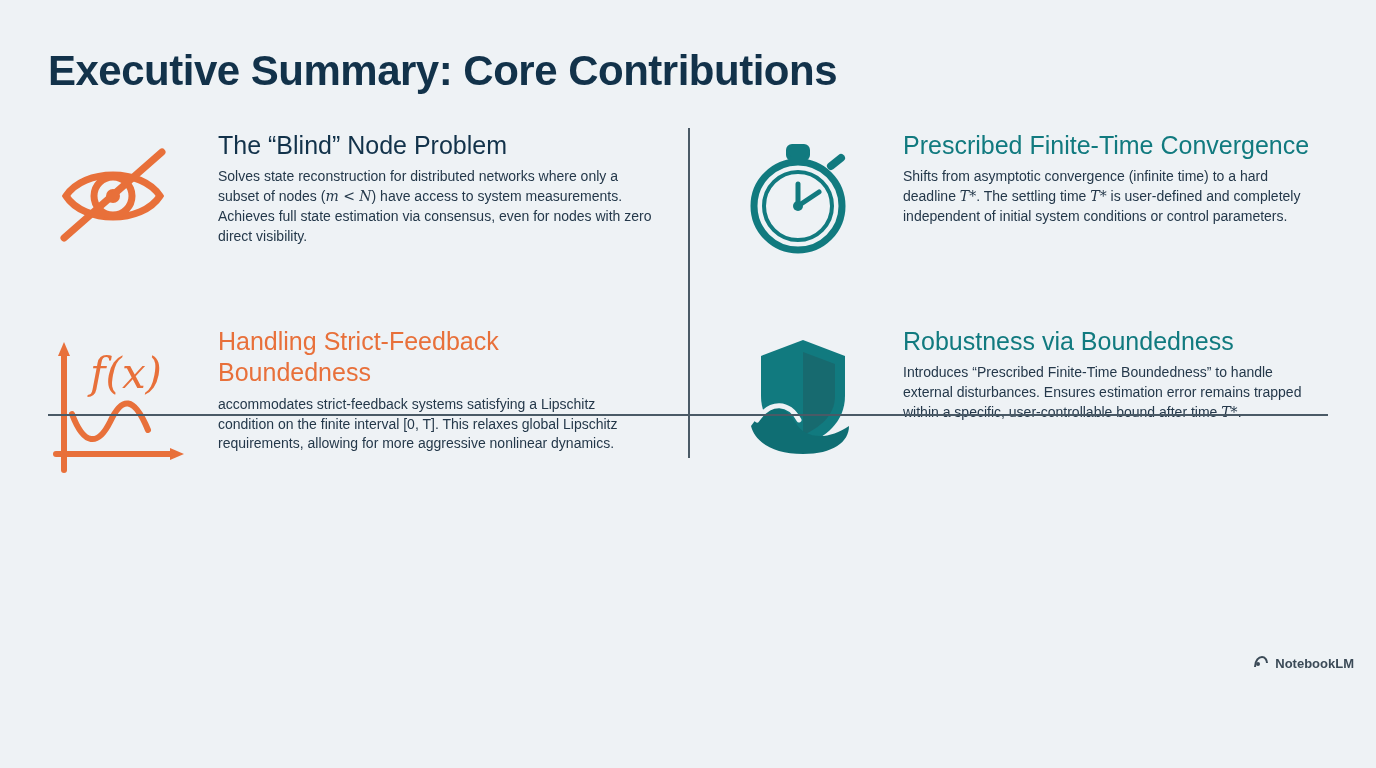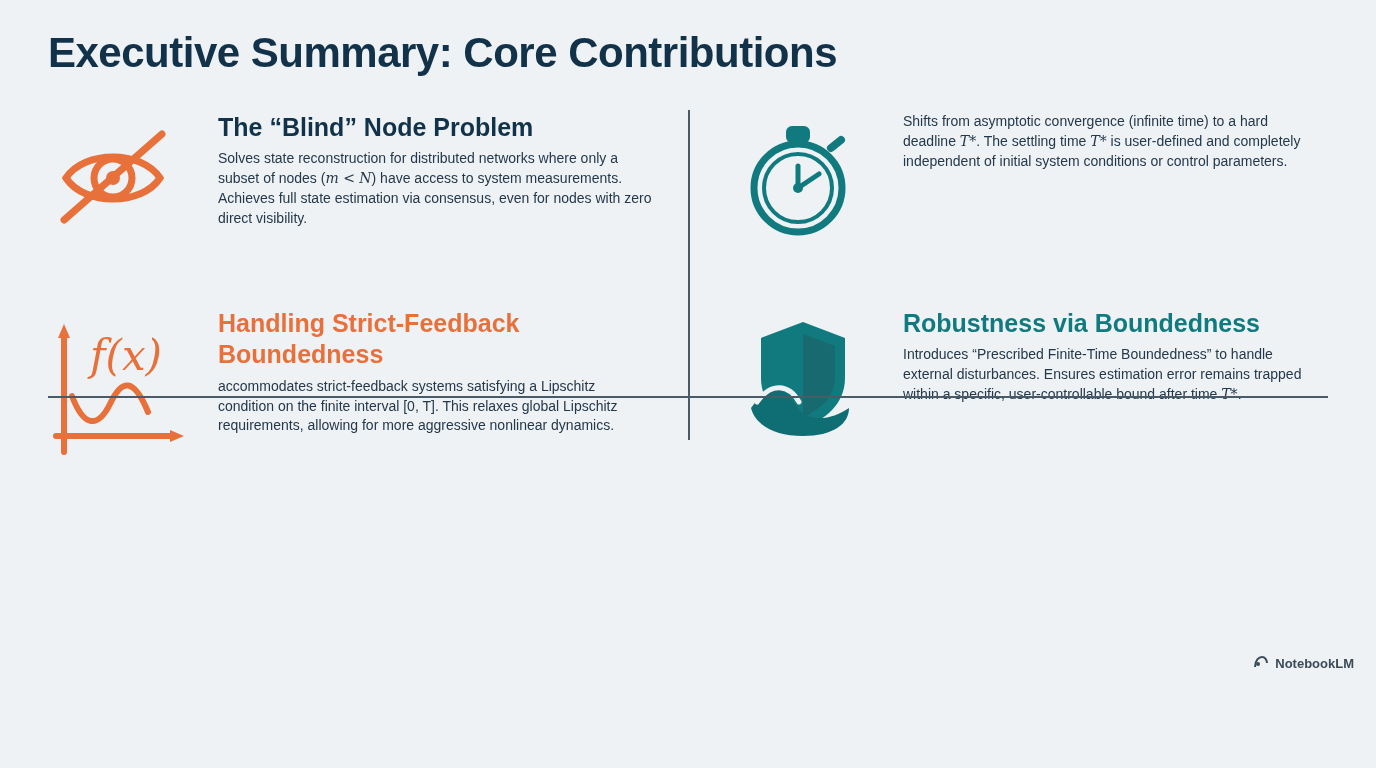--- a/index.html
+++ b/index.html
@@ -12,21 +12,21 @@
     background: #eef2f5;
     font-family: "Liberation Sans", sans-serif;
     color: #1f3b4d;
     overflow: hidden;
   }
   .slide {
     position: relative;
     width: 1376px;
     height: 684px;
     box-sizing: border-box;
-    padding: 30px 48px 0 48px;
+    padding: 48px 48px 0 48px;
   }
   .title {
     font-size: 42px;
     font-weight: bold;
     color: #12324a;
     letter-spacing: -0.5px;
     margin: 0 0 30px 0;
     line-height: 1.1;
   }
   .grid {
@@ -66,21 +66,21 @@
     flex: 0 0 auto;
     width: 150px;
     display: flex;
     justify-content: flex-start;
     align-items: flex-start;
     padding-top: 4px;
   }
   .body-col { flex: 1 1 auto; min-width: 0; }
   .card-title {
     font-size: 25px;
-    font-weight: bold;
+    font-weight: normal;
     line-height: 1.25;
     margin: 0 0 6px 0;
   }
   .t-dark { color: #12324a; }
   .t-teal { color: #117a7f; }
   .t-orange { color: #e8703a; }
   .card-text {
     font-size: 14px;
     line-height: 1.42;
     color: #24384a;
@@ -139,20 +139,21 @@
             <rect x="55" y="12" width="20" height="13" rx="4" fill="#117a7f" stroke="#117a7f" stroke-width="4"></rect>
             <line x1="65" y1="25" x2="65" y2="30" stroke-width="8"></line>
             <line x1="98" y1="32" x2="108" y2="24" stroke-width="8" stroke-linecap="round"></line>
             <line x1="65" y1="72" x2="86" y2="58" stroke-width="5" stroke-linecap="round"></line>
             <line x1="65" y1="72" x2="65" y2="50" stroke-width="5" stroke-linecap="round"></line>
           </g>
           <circle cx="65" cy="72" r="5" fill="#117a7f"></circle>
         </svg>
       </div>
       <div class="body-col">
+        <div class="card-title t-teal">Prescribed Finite-Time Convergence</div>
         <p class="card-text"><span>Shifts from asymptotic convergence (infinite time) to a hard deadline </span><span class="mth">T*</span><span>. The settling time </span><span class="mth">T*</span><span> is user-defined and completely independent of initial system conditions or control parameters.</span></p>
       </div>
     </div>
 
     <div class="cell cell-left r2" style="grid-column:1; grid-row:2;">
       <div class="icon-wrap">
         <svg width="140" height="150" viewBox="0 0 140 150" aria-hidden="true">
           <g stroke="#e8703a" fill="none" stroke-width="6" stroke-linecap="round">
             <line x1="16" y1="140" x2="16" y2="22"></line>
             <polygon points="16,12 10,26 22,26" fill="#e8703a" stroke="none"></polygon>

